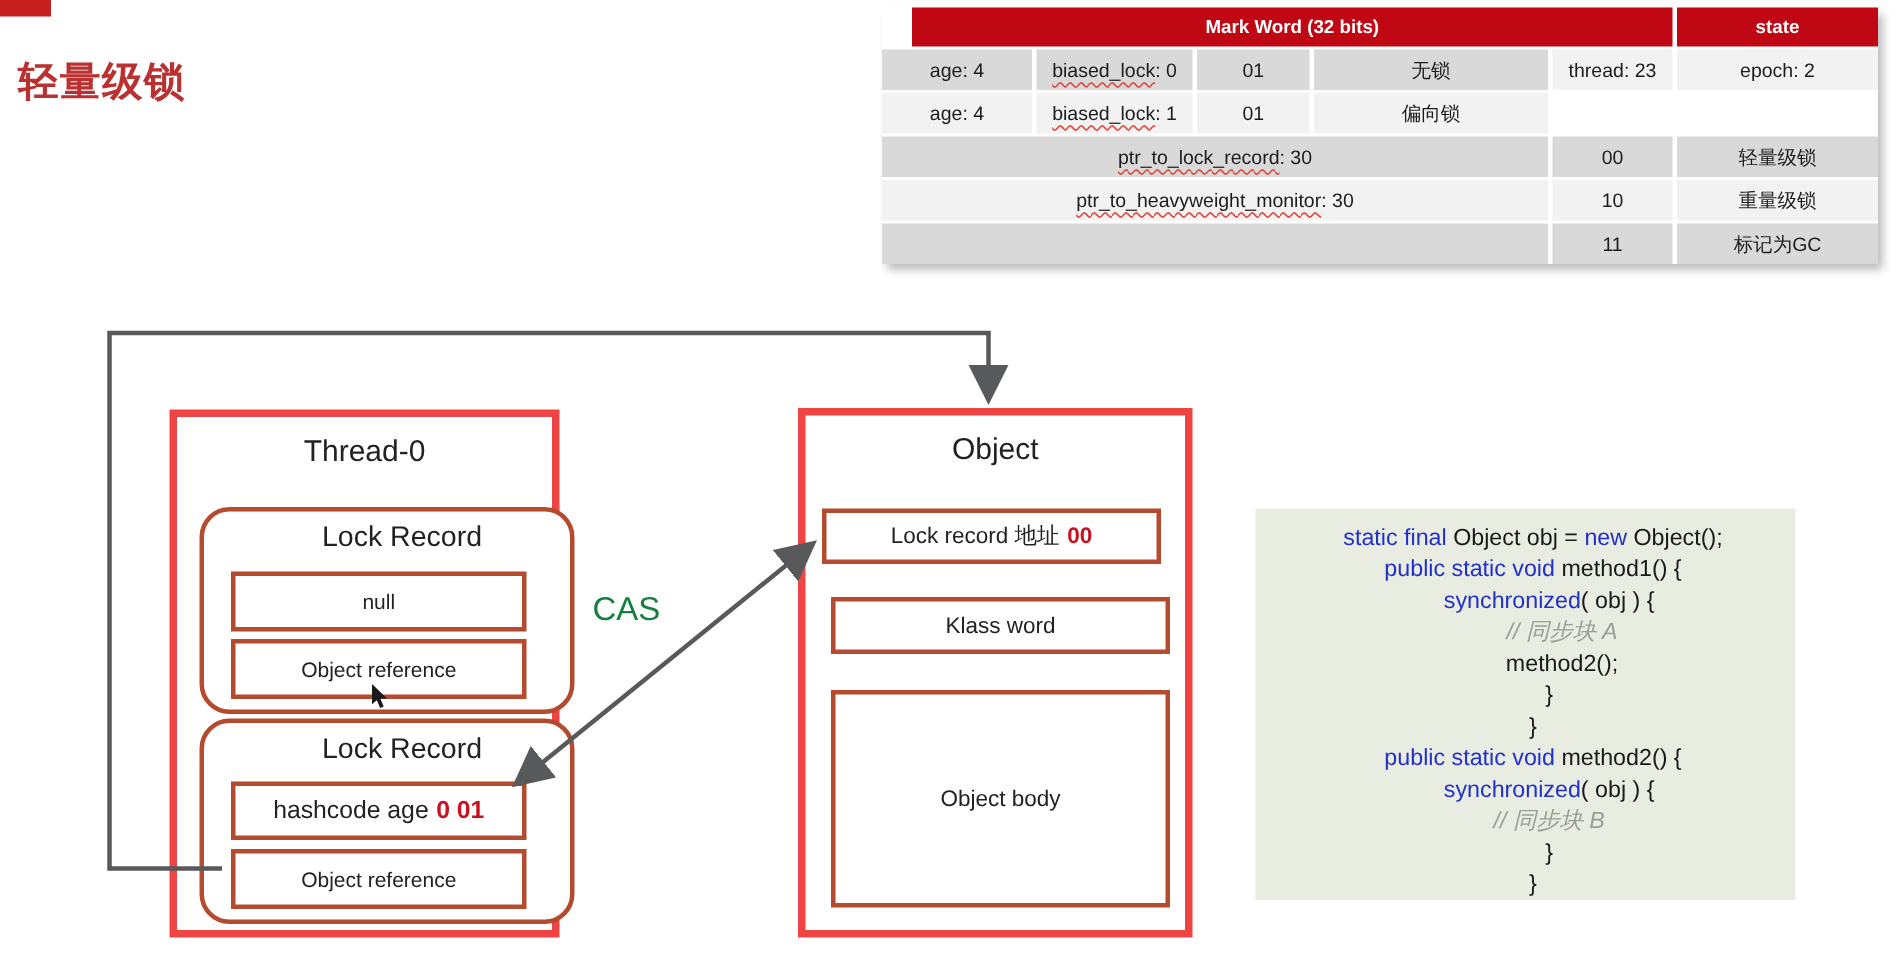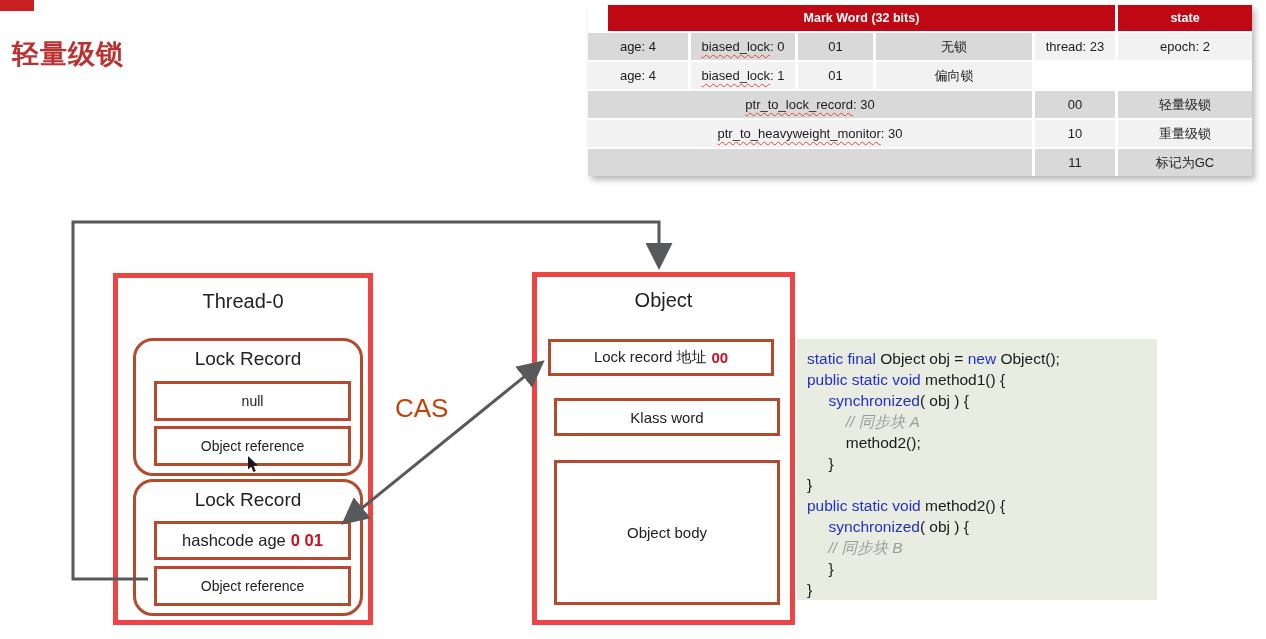--- a/index.html
+++ b/index.html
@@ -24,33 +24,33 @@
   .sp2{grid-column:span 2;}
   .sp4{grid-column:span 4;}
   .sp5{grid-column:span 5;margin-left:20px;}
   .wavy{
     text-decoration-line:underline;text-decoration-style:wavy;
     text-decoration-color:#e2483d;text-decoration-thickness:1px;text-underline-offset:3px;
   }
   
   .outer-box{position:absolute;border:5px solid #ef4444;background:#ffffff;}
   .box-title{text-align:center;font-size:20px;color:#222222;margin-top:12px;}
-  .lock-record{position:absolute;border:3px solid #b44a2e;border-radius:20px;background:#ffffff;}
+  .lock-record{position:absolute;border:3px solid #b44a2e;border-radius:20px;background:#ffffff;padding-left:20px;}
   .lr-title{text-align:center;font-size:19px;color:#222222;margin-top:7px;}
   .slot{position:absolute;border:3px solid #b44a2e;background:#ffffff;
         display:flex;align-items:center;justify-content:center;font-size:14px;color:#222222;white-space:nowrap;}
   .slot-lg{font-size:15px;}
   .slot-hash{font-size:16.5px;}
   .red-bits{color:#c8101e;font-weight:bold;margin-left:5px;}
-  .cas-label{position:absolute;left:395px;top:393px;font-size:26px;color:#c2410c;}
+  .cas-label{position:absolute;left:395px;top:393px;font-size:22px;color:#15803d;}
   
   .code-block{
-    position:absolute;left:797px;top:339px;width:360px;height:261px;box-sizing:border-box;
+    position:absolute;left:837px;top:339px;width:360px;height:261px;box-sizing:border-box;
     background:#e8ece1;padding:9px 0 0 10px;
-    font-size:15.5px;line-height:21px;color:#1a1a1a;
+    font-size:15.5px;line-height:21px;color:#1a1a1a;text-align:center;
   }
   .code-line{white-space:pre;}
   .tok-k{color:#2230c8;}
   .tok-p{color:#1a1a1a;}
   .tok-c{color:#9a9e9a;font-style:italic;}
   
   .arrow-layer{position:absolute;left:0;top:0;width:1266px;height:639px;pointer-events:none;}
   .cursor{position:absolute;left:247px;top:456px;pointer-events:none;}
 </style>
 </head>

